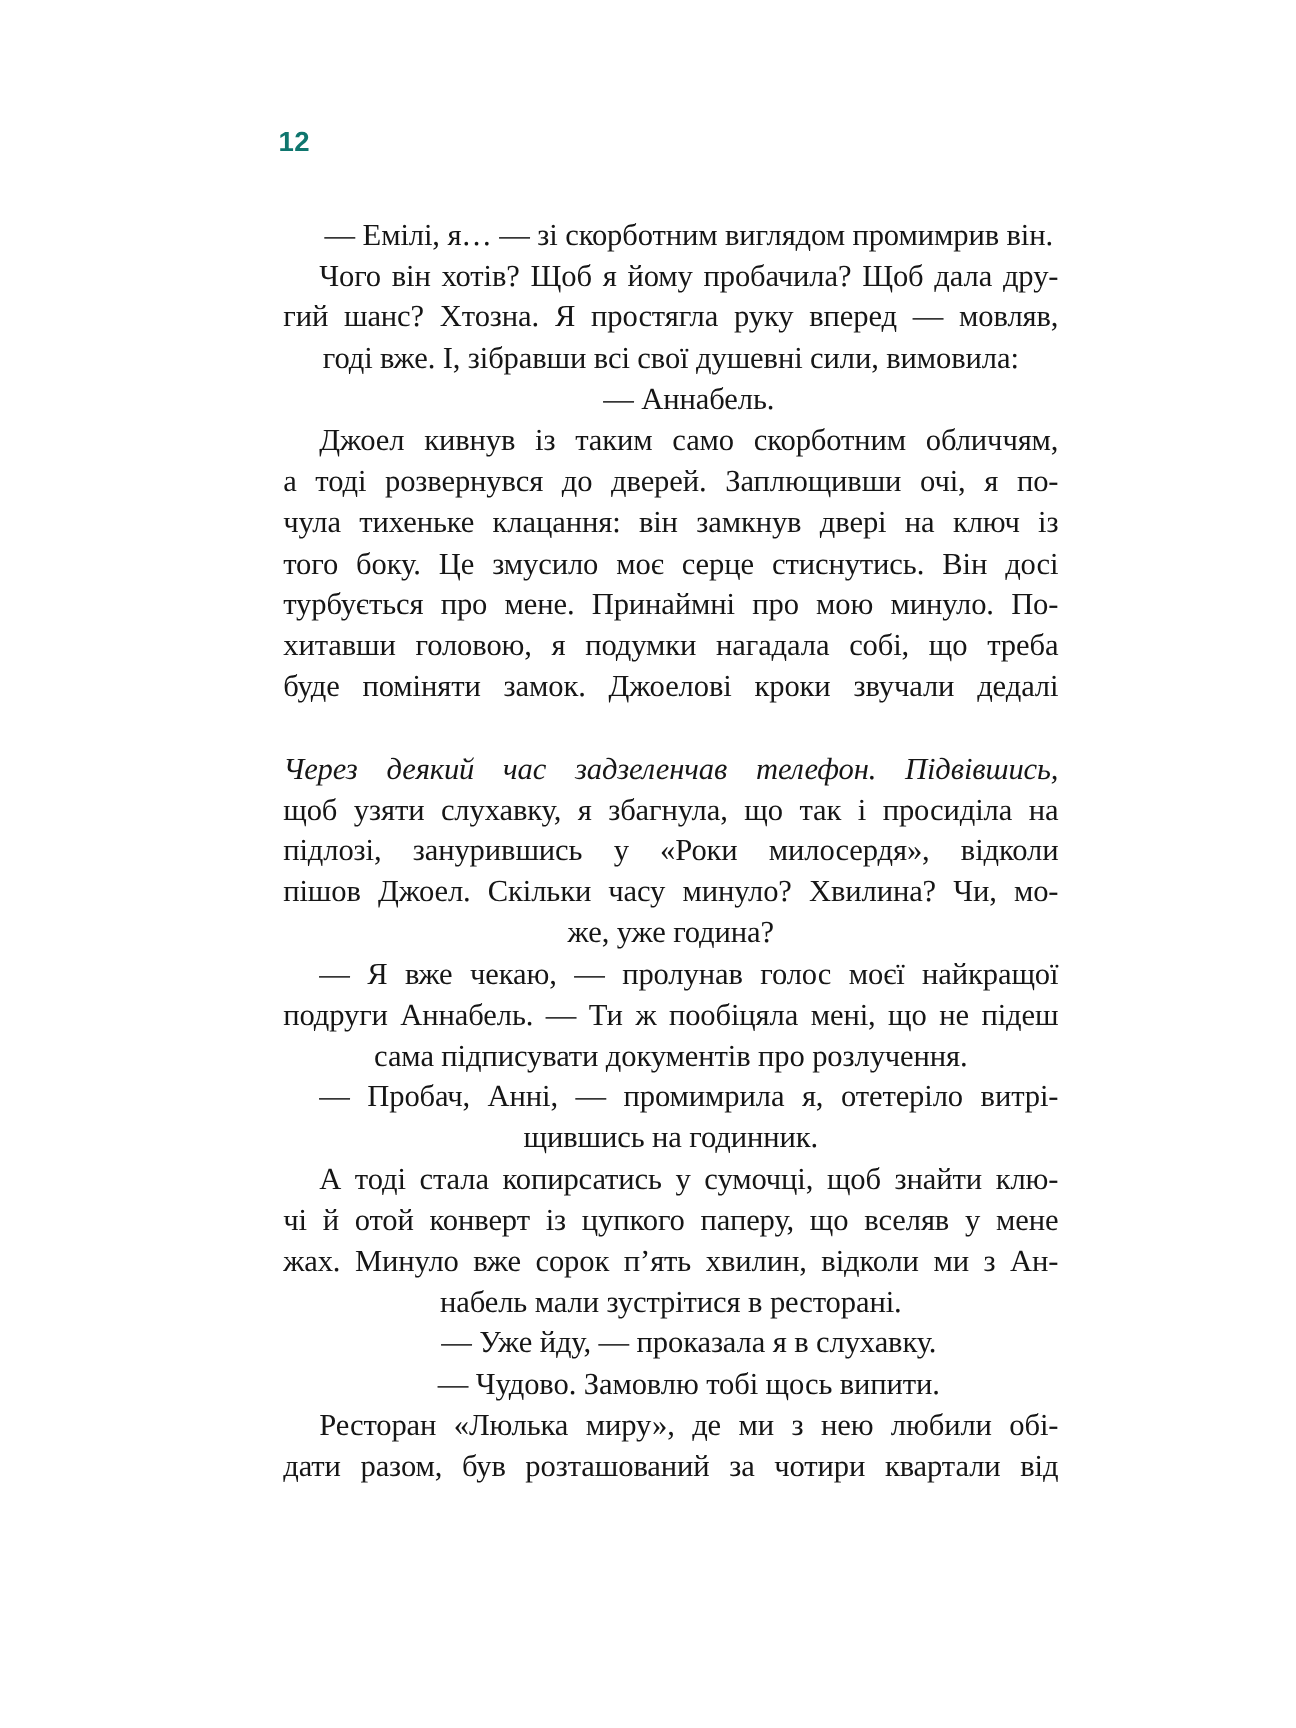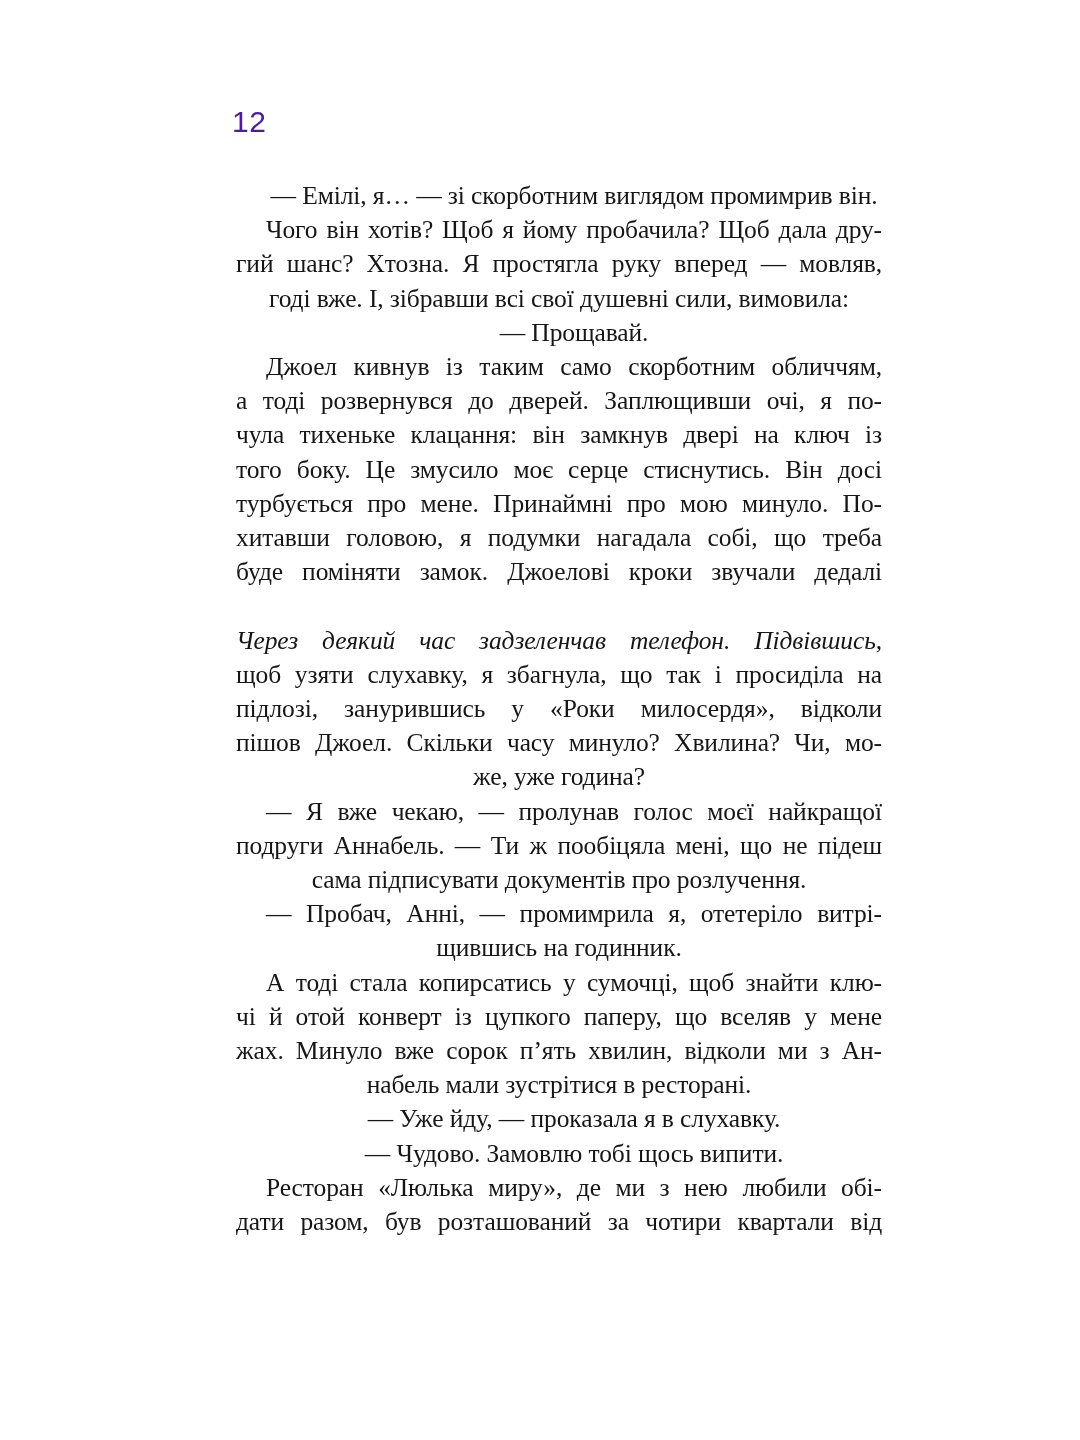--- a/index.html
+++ b/index.html
@@ -13,24 +13,24 @@
     height: 1440px;
     overflow: hidden;
     font-family: "Liberation Serif", "DejaVu Serif", serif;
     color: #1a1a1a;
   }
   .page-number {
     position: absolute;
     left: 232px;
     top: 105px;
     font-family: "Liberation Sans", "DejaVu Sans", sans-serif;
-    font-weight: 400;
-    font-size: 30px;
+    font-weight: 700;
+    font-size: 23px;
     letter-spacing: 0.5px;
-    color: #4c1d95;
+    color: #0f766e;
   }
   .text-block {
     position: absolute;
     left: 236px;
     top: 179px;
     width: 646px;
     font-size: 25.5px;
     line-height: 34.2px;
     letter-spacing: -0.1px;
     color: #161616;
@@ -55,21 +55,21 @@
 </head>
 <body>
 
 <div class="page-number">12</div>
 
 <div class="text-block">
     <div class="line ind"><span>— Емілі, я… — зі скорботним виглядом промимрив він.</span></div>
     <div class="line just ind"><span>Чого він хотів? Щоб я йому пробачила? Щоб дала дру-</span></div>
     <div class="line just"><span>гий шанс? Хтозна. Я простягла руку вперед — мовляв,</span></div>
     <div class="line"><span>годі вже. І, зібравши всі свої душевні сили, вимовила:</span></div>
-    <div class="line ind"><span>— Прощавай.</span></div>
+    <div class="line ind"><span>— Аннабель.</span></div>
     <div class="line just ind"><span>Джоел кивнув із таким само скорботним обличчям,</span></div>
     <div class="line just"><span>а тоді розвернувся до дверей. Заплющивши очі, я по-</span></div>
     <div class="line just"><span>чула тихеньке клацання: він замкнув двері на ключ із</span></div>
     <div class="line just"><span>того боку. Це змусило моє серце стиснутись. </span><span class="it">Він досі</span></div>
     <div class="line just"><span class="it">турбується про мене.</span><span> Принаймні про мою минуло. По-</span></div>
     <div class="line just"><span>хитавши головою, я подумки нагадала собі, що треба</span></div>
     <div class="line just"><span>буде поміняти замок. Джоелові кроки звучали дедалі</span></div>
     <div class="line just gap"><span>Через деякий час задзеленчав телефон. Підвівшись,</span></div>
     <div class="line just"><span>щоб узяти слухавку, я збагнула, що так і просиділа на</span></div>
     <div class="line just"><span>підлозі, занурившись у «Роки милосердя», відколи</span></div>

